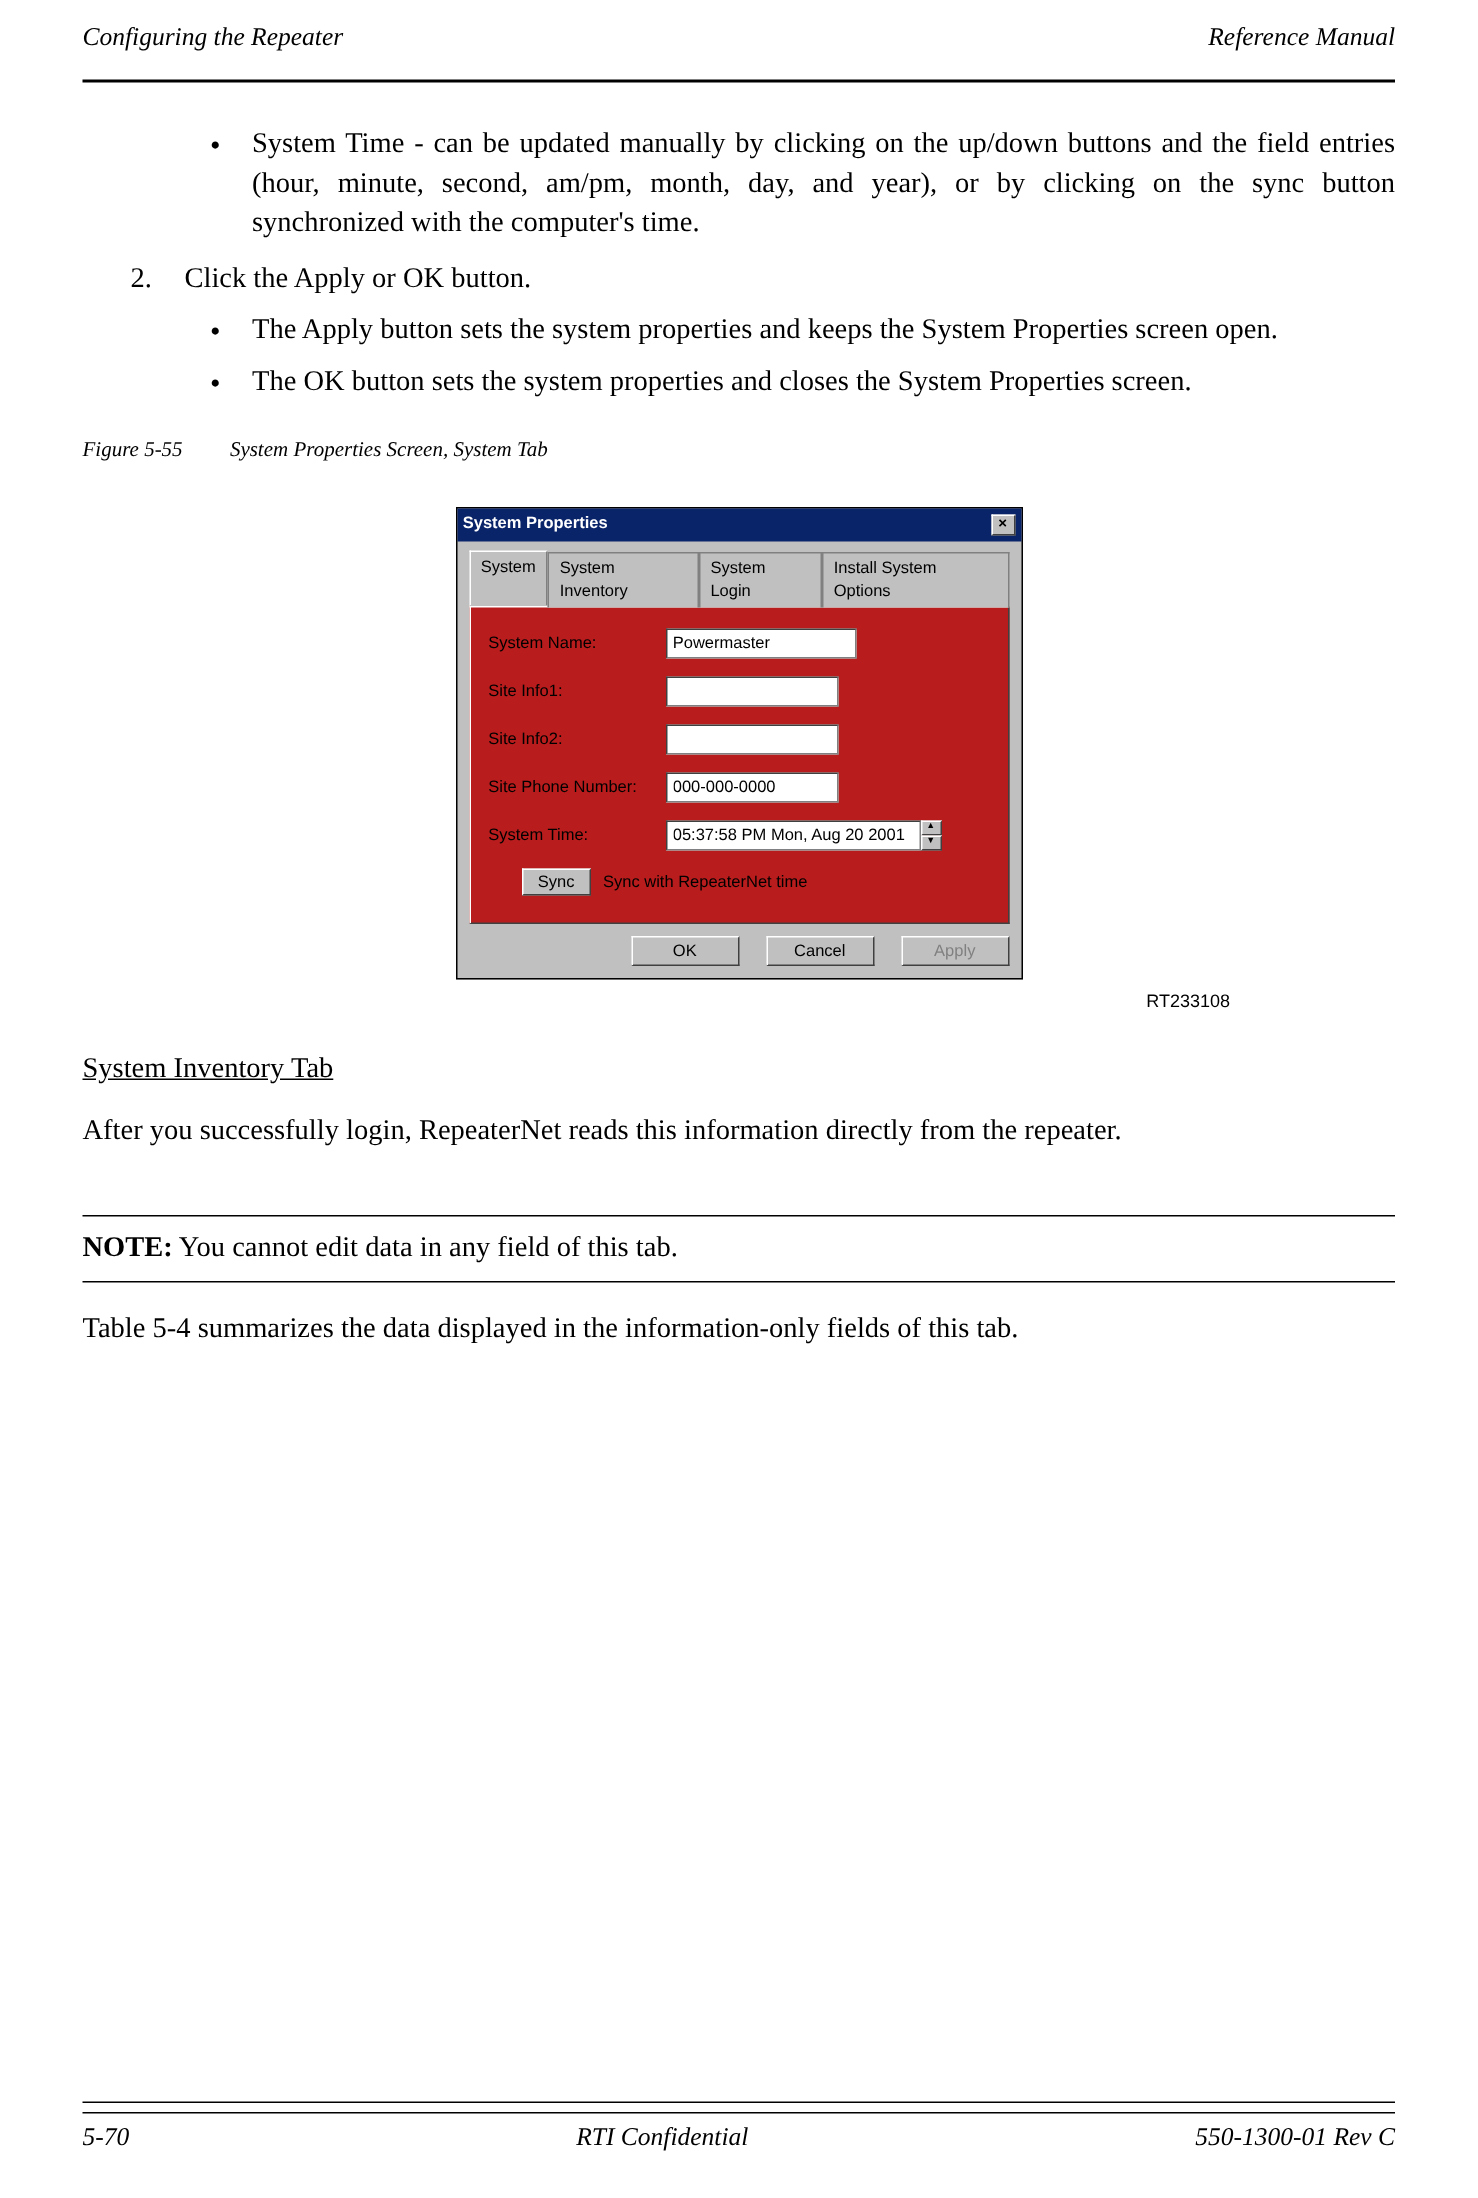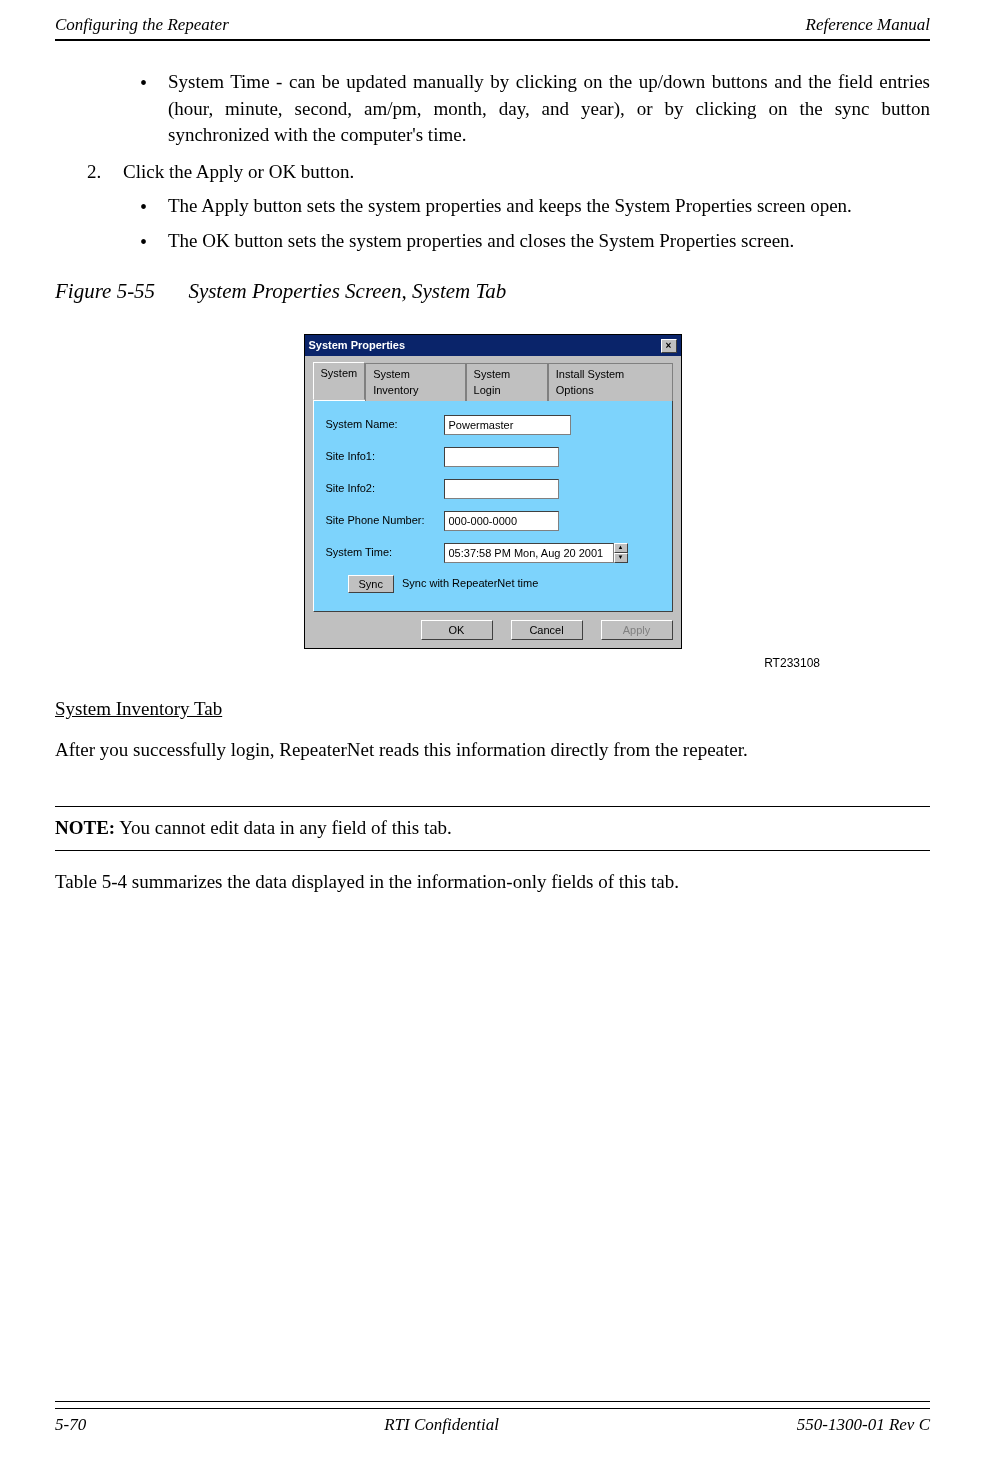--- a/index.html
+++ b/index.html
@@ -12,21 +12,21 @@
       position: relative;
     }
     .page {
       padding: 15px 55px 0 55px;
     }
     .page-header {
       display: flex;
       justify-content: space-between;
       font-style: italic;
       font-size: 17px;
-      padding-bottom: 4px;
+      padding-bottom: 18px;
       border-bottom: 2px solid #000;
       margin-bottom: 28px;
     }
     .content {
       font-size: 19px;
       line-height: 1.4;
     }
     .bullet-list {
       list-style: none;
       margin-left: 85px;
@@ -45,21 +45,21 @@
       font-size: 20px;
     }
     .num-item {
       margin-left: 32px;
       margin-bottom: 8px;
       display: flex;
     }
     .num-item .num { width: 36px; flex-shrink: 0; }
     .fig-caption {
       font-style: italic;
-      font-size: 21px;
+      font-size: 14px;
       margin: 22px 0 28px 0;
     }
     .fig-caption .fig-num { margin-right: 28px; }
     .screenshot-wrap {
       display: flex;
       justify-content: center;
       margin-bottom: 6px;
     }
     
     .dialog {
@@ -109,21 +109,21 @@
       border-left: 1px solid #fff;
       top: 0;
       z-index: 2;
       border-bottom: 1px solid #c0c0c0;
     }
     .tab-panel {
       border: 1px solid #fff;
       border-right-color: #404040;
       border-bottom-color: #404040;
       padding: 14px 12px 18px 12px;
-      background: #7dd3fc;
+      background: #b91c1c;
     }
     .form-row { display: flex; align-items: center; margin-bottom: 12px; }
     .form-row .lbl { width: 118px; color: #000; }
     .form-row .fld {
       height: 20px;
       background: #fff;
       border: 1px solid #808080;
       border-top-color: #404040;
       border-left-color: #404040;
       padding: 2px 4px;

